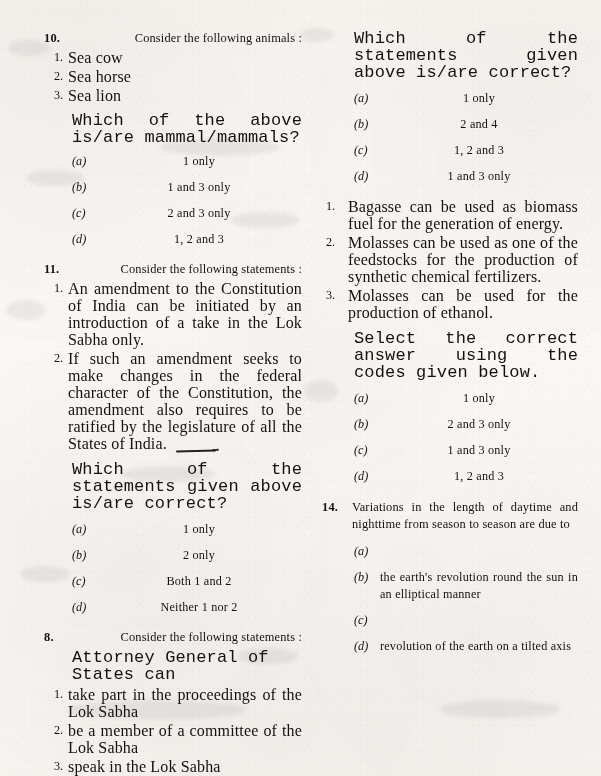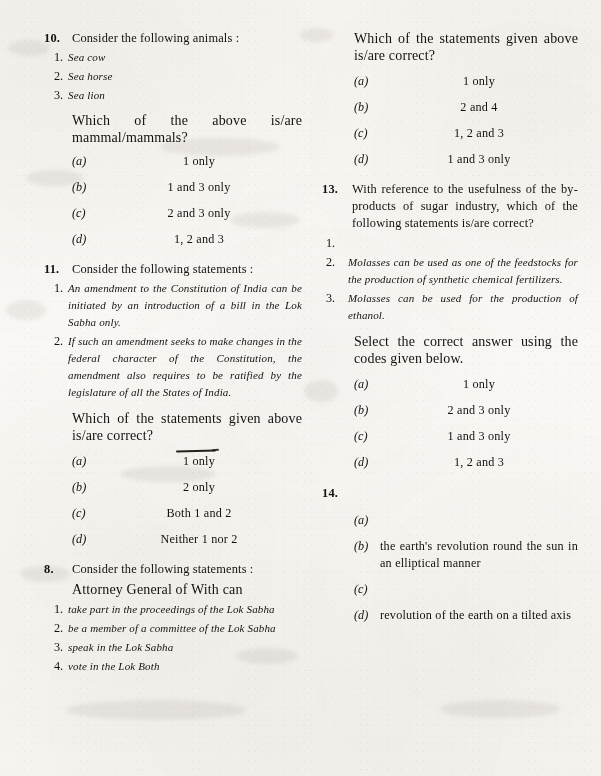--- a/index.html
+++ b/index.html
@@ -81,59 +81,59 @@
     letter-spacing: .2px;
   }
   .q-stem {
     flex: 1 1 auto;
     font-size: 12.4px;
     line-height: 17px;
     text-align: justify;
     text-justify: inter-word;
     letter-spacing: .15px;
   }
-  .q-stem.nojust { text-align: left; }
+  .q-stem.nojust { text-align: right; }
 
   
   .stmts {
     margin-top: 1px;
   }
   .stmt {
     display: flex;
     align-items: flex-start;
     margin-top: 2px;
   }
   .stmt-num {
     flex: 0 0 24px;
     width: 24px;
     font-size: 12.2px;
     line-height: 17px;
     padding-left: 10px;
     box-sizing: border-box;
   }
   .stmt-txt {
     flex: 1 1 auto;
-    font-size: 11px;
+    font-size: 16px;
     line-height: 17px;
     text-align: justify;
     text-justify: inter-word;
     letter-spacing: .15px;
-    font-style: italic;
   }
   .stmt-txt.nojust { text-align: left; }
 
   
   .tail {
     margin-top: 8px;
     margin-left: 28px;
-    font-size: 14px;
+    font-size: 17px;
     line-height: 17px;
     text-align: justify;
     text-justify: inter-word;
     letter-spacing: .15px;
+    font-family: Liberation Mono, monospace;
   }
   .tail.nojust { text-align: left; }
 
   
   .opts {
     margin-top: 7px;
     margin-left: 28px;
   }
   .opt {
     display: flex;
@@ -239,21 +239,21 @@
     </div>
 
     <div class="q" style="margin-top:6px;">
       <div class="q-head">
         <div class="q-num">11.</div>
         <div class="q-stem nojust">Consider the following statements :</div>
       </div>
       <div class="stmts">
         <div class="stmt">
           <div class="stmt-num">1.</div>
-          <div class="stmt-txt">An amendment to the Constitution of India can be initiated by an introduction of a bill in the Lok Sabha only.</div>
+          <div class="stmt-txt">An amendment to the Constitution of India can be initiated by an introduction of a take in the Lok Sabha only.</div>
         </div>
         <div class="stmt">
           <div class="stmt-num">2.</div>
           <div class="stmt-txt">If such an amendment seeks to make changes in the federal character of the Constitution, the amendment also requires to be ratified by the legislature of all the States of India.</div>
         </div>
       </div>
       <div class="tail" style="margin-top:9px;">Which of the statements given above is/are correct?</div>
       <div class="opts" style="margin-top:9px;">
         <div class="opt">
           <div class="opt-let">(a)</div>
@@ -272,21 +272,21 @@
           <div class="opt-txt nojust">Neither 1 nor 2</div>
         </div>
       </div>
     </div>
 
     <div class="q" style="margin-top:4px;">
       <div class="q-head">
         <div class="q-num">8.</div>
         <div class="q-stem nojust">Consider the following statements :</div>
       </div>
-      <div class="tail nojust" style="margin-top:3px;">Attorney General of With can</div>
+      <div class="tail nojust" style="margin-top:3px;">Attorney General of States can</div>
       <div class="stmts" style="margin-top:3px;">
         <div class="stmt">
           <div class="stmt-num">1.</div>
           <div class="stmt-txt">take part in the proceedings of the Lok Sabha</div>
         </div>
         <div class="stmt">
           <div class="stmt-num">2.</div>
           <div class="stmt-txt">be a member of a committee of the Lok Sabha</div>
         </div>
         <div class="stmt">
@@ -320,27 +320,24 @@
           <div class="opt-txt nojust">1, 2 and 3</div>
         </div>
         <div class="opt">
           <div class="opt-let">(d)</div>
           <div class="opt-txt nojust">1 and 3 only</div>
         </div>
       </div>
     </div>
 
     <div class="q" style="margin-top:7px;">
-      <div class="q-head">
-        <div class="q-num" style="width:30px;flex-basis:30px;">13.</div>
-        <div class="q-stem">With reference to the usefulness of the by-products of sugar industry, which of the following statements is/are correct?</div>
-      </div>
       <div class="stmts" style="margin-top:3px;">
         <div class="stmt">
           <div class="stmt-num">1.</div>
+          <div class="stmt-txt">Bagasse can be used as biomass fuel for the generation of energy.</div>
         </div>
         <div class="stmt">
           <div class="stmt-num">2.</div>
           <div class="stmt-txt">Molasses can be used as one of the feedstocks for the production of synthetic chemical fertilizers.</div>
         </div>
         <div class="stmt">
           <div class="stmt-num">3.</div>
           <div class="stmt-txt">Molasses can be used for the production of ethanol.</div>
         </div>
       </div>
@@ -361,20 +358,21 @@
         <div class="opt">
           <div class="opt-let">(d)</div>
           <div class="opt-txt nojust">1, 2 and 3</div>
         </div>
       </div>
     </div>
 
     <div class="q" style="margin-top:14px;">
       <div class="q-head">
         <div class="q-num" style="width:30px;flex-basis:30px;">14.</div>
+        <div class="q-stem">Variations in the length of daytime and nighttime from season to season are due to</div>
       </div>
       <div class="opts" style="margin-left:32px;margin-top:10px;">
         <div class="opt">
           <div class="opt-let">(a)</div>
         </div>
         <div class="opt">
           <div class="opt-let">(b)</div>
           <div class="opt-txt">the earth's revolution round the sun in an elliptical manner</div>
         </div>
         <div class="opt">

